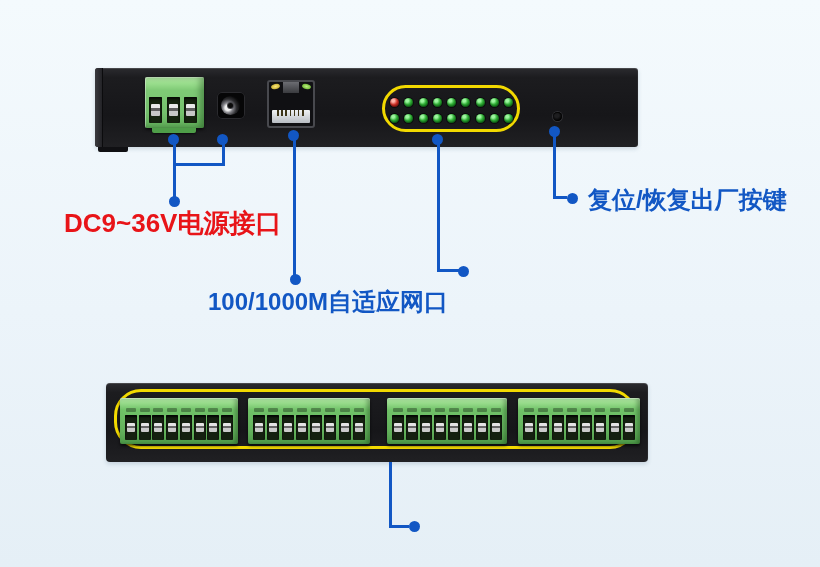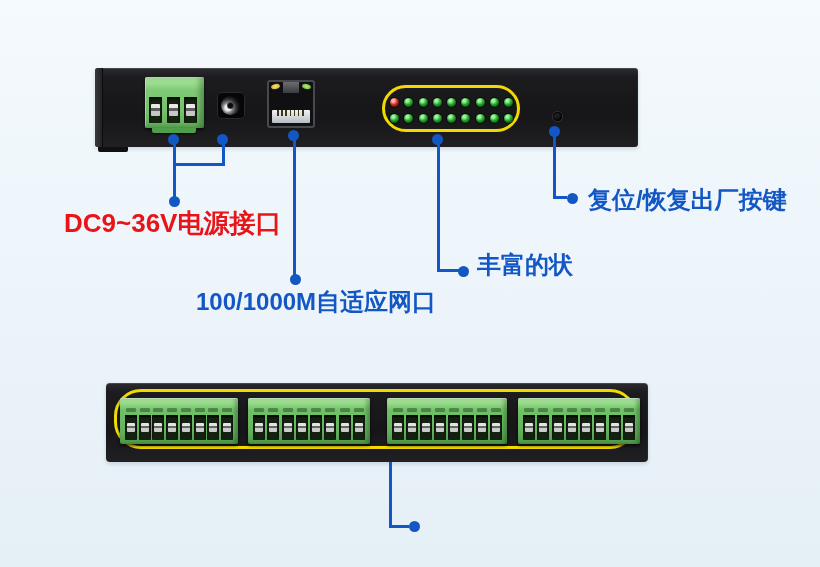--- a/index.html
+++ b/index.html
@@ -271,28 +271,27 @@
   <div class="aline" style="left:173px;top:140px;width:3px;height:26px;"></div>
   <div class="aline" style="left:222px;top:140px;width:3px;height:26px;"></div>
   <div class="aline" style="left:173px;top:163px;width:52px;height:3px;"></div>
   <div class="aline" style="left:173px;top:166px;width:3px;height:34px;"></div>
   <div class="adot" style="left:169px;top:196px;"></div>
   <div class="alabel red" style="left:64px;top:210px;">DC9~36V电源接口</div>
 
   <div class="adot" style="left:288px;top:130px;"></div>
   <div class="aline" style="left:293px;top:137px;width:3px;height:141px;"></div>
   <div class="adot" style="left:290px;top:274px;"></div>
-  <div class="alabel" style="left:196px;top:288px;">100/1000M自适应网口</div>
+  <div class="alabel" style="left:208px;top:288px;">100/1000M自适应网口</div>
 
   <div class="adot" style="left:432px;top:134px;"></div>
   <div class="aline" style="left:437px;top:139px;width:3px;height:133px;"></div>
   <div class="aline" style="left:437px;top:269px;width:22px;height:3px;"></div>
   <div class="adot" style="left:458px;top:266px;"></div>
   <div class="alabel" style="left:477px;top:251px;">
-    <div>丰富的状</div>
   </div>
 
   <div class="adot" style="left:549px;top:126px;"></div>
   <div class="aline" style="left:553px;top:131px;width:3px;height:67px;"></div>
   <div class="aline" style="left:553px;top:196px;width:14px;height:3px;"></div>
   <div class="adot" style="left:567px;top:193px;"></div>
   <div class="alabel" style="left:588px;top:186px;">复位/恢复出厂按键</div>
 
   <div class="aline" style="left:389px;top:462px;width:3px;height:65px;"></div>
   <div class="aline" style="left:389px;top:525px;width:20px;height:3px;"></div>

